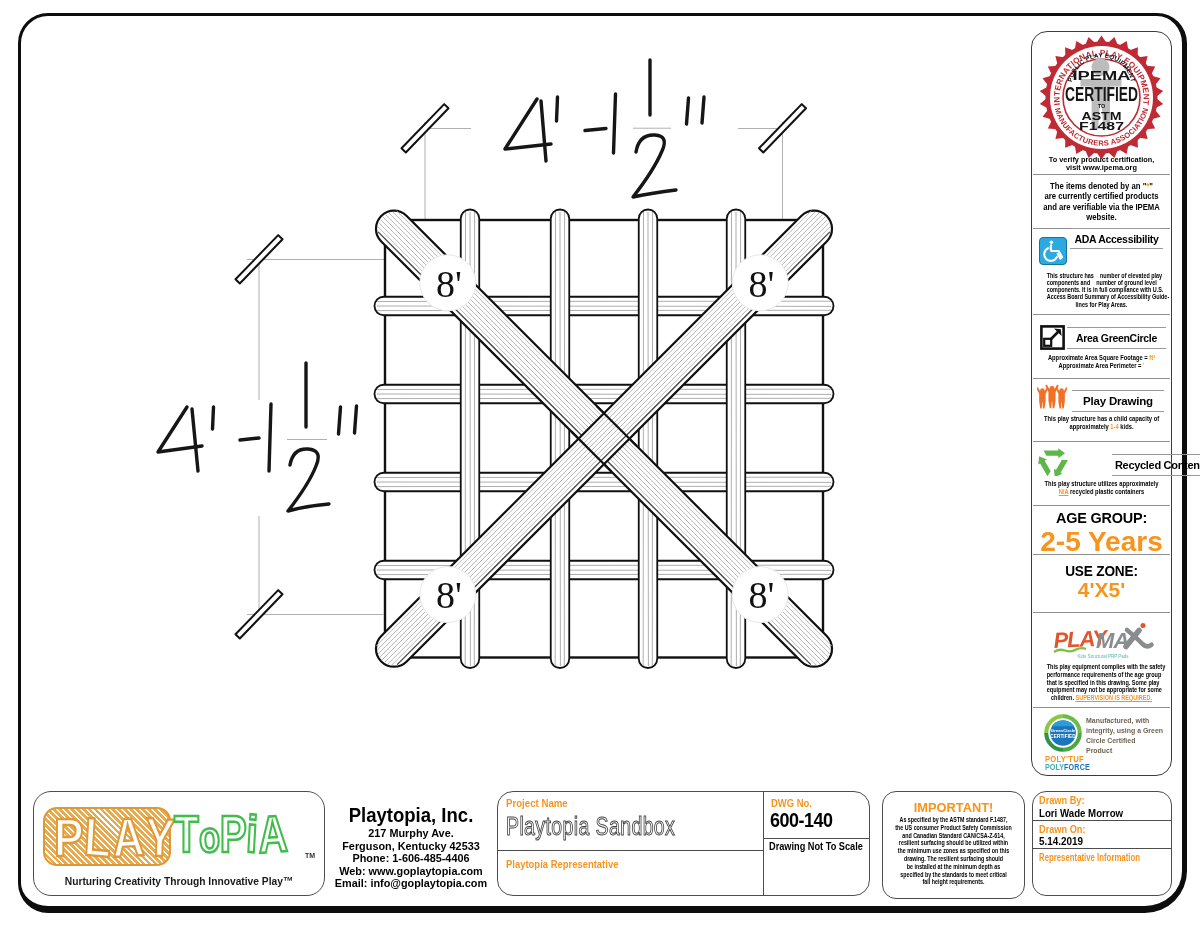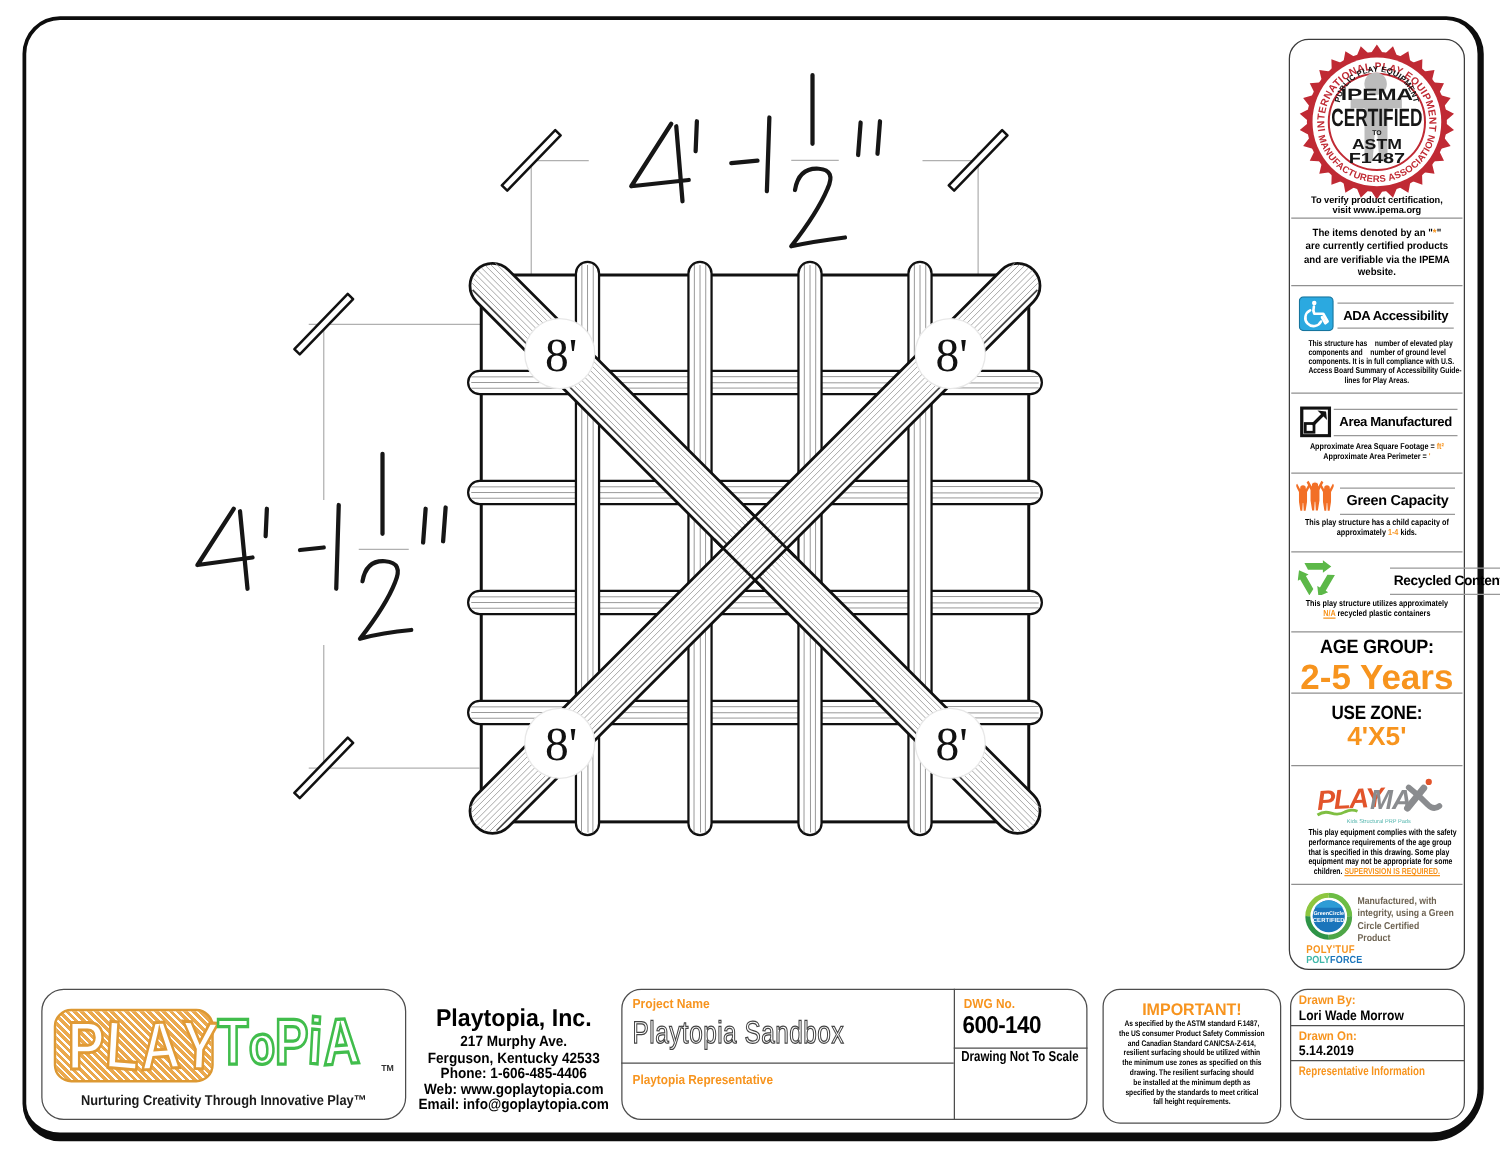--- a/index.html
+++ b/index.html
@@ -239,52 +239,52 @@
 
 <svg class="abs" style="left:1039px;top:237px;" width="28" height="28" viewBox="0 0 28 28">
   <rect x="0.5" y="0.5" width="27" height="27" rx="3.5" fill="#2BA9E0" stroke="#16759E" stroke-width="1"></rect>
   <g stroke="#fff" fill="none" stroke-width="2.1" stroke-linecap="round" stroke-linejoin="round">
     <circle cx="12.4" cy="5.3" r="1.8" fill="#fff" stroke="none"></circle>
     <path d="M 12.1,8.3 q -0.9,3.2 0.3,5.7 l 7.2,0 l 3.5,6.2 l -1.8,1.4 l -2.7,-4.8"></path>
     <path d="M 9.1,11.3 a 6.6,6.6 0 1 0 8.7,8.9"></path>
   </g>
 </svg>
 
-<div class="abs" style="left:1070px;top:242px;width:93px;height:19px;border-top:1px solid #999;border-bottom:1px solid #999;">
+<div class="abs" style="left:1070px;top:228px;width:93px;height:19px;border-top:1px solid #999;border-bottom:1px solid #999;">
     <div class="b ctr nw" style="font-size:10.5px;margin-top:4px;letter-spacing:-0.3px;color:#000;">ADA Accessibility</div>
   </div>
 
 <div class="abs b ctr fitx" style="left:1033px;top:271.5px;width:137px;font-size:6.8px;line-height:7.3px;color:#000;transform:scaleX(0.8);"><span class="nw">This structure has&nbsp;&nbsp;&nbsp;&nbsp;number of elevated play</span><br><span class="nw">components and&nbsp;&nbsp;&nbsp;&nbsp;number of ground level</span><br><span class="nw">components. It is in full compliance with U.S.</span><br><span class="nw">Access Board Summary of Accessibility Guide-</span><br><span class="nw">lines for Play Areas.</span></div>
 
 <svg class="abs" style="left:1040px;top:324.5px;" width="25" height="25" viewBox="0 0 25 25">
   <rect x="1.4" y="1.4" width="22.2" height="22.2" fill="#fff" stroke="#111" stroke-width="2.6"></rect>
   <rect x="4.2" y="13.8" width="7" height="7" fill="#fff" stroke="#111" stroke-width="2.2"></rect>
   <line x1="10" y1="15" x2="19" y2="6" stroke="#111" stroke-width="2.6"></line>
   <polygon points="20.8,4.2 21.6,11 14,3.4" fill="#111"></polygon>
 </svg>
 
 <div class="abs" style="left:1067px;top:327px;width:99px;height:19.5px;border-top:1px solid #999;border-bottom:1px solid #999;">
-    <div class="b ctr nw" style="font-size:10.5px;margin-top:4px;letter-spacing:-0.3px;color:#000;">Area Manufactured</div>
+    <div class="b ctr nw" style="font-size:10.5px;margin-top:4px;letter-spacing:-0.3px;color:#000;">Area GreenCircle</div>
   </div>
 
 <div class="abs b ctr fitx" style="left:1033px;top:354px;width:137px;font-size:6.8px;line-height:7.6px;color:#000;transform:scaleX(0.85);"><span class="nw">Approximate Area Square Footage = <span class="or">ft²</span></span><br><span class="nw">Approximate Area Perimeter = <span class="or">'</span></span></div>
 
 <svg class="abs" style="left:1037px;top:383px;" width="30" height="28" viewBox="0 0 30 28">
   <g fill="#F26F26">
     <circle stroke="#fff" stroke-width="1" cx="5.4" cy="7.545" r="2.755"></circle>
     <path d="M -0.6799999999999997,5.17 L 2.1700000000000004,10.68 L 2.1700000000000004,18.375 L 3.3100000000000005,25.5 L 4.83,25.5 L 5.21,19.325 L 5.590000000000001,19.325 L 5.970000000000001,25.5 L 7.49,25.5 L 8.63,18.375 L 8.63,10.68 L 11.48,5.17 L 10.055,4.029999999999999 L 7.87,8.02 L 2.9300000000000006,8.02 L 0.7450000000000001,4.029999999999999 Z"></path>
     <circle stroke="#fff" stroke-width="1" cx="24.6" cy="7.545" r="2.755"></circle>
     <path d="M 18.520000000000003,5.17 L 21.37,10.68 L 21.37,18.375 L 22.51,25.5 L 24.03,25.5 L 24.41,19.325 L 24.790000000000003,19.325 L 25.17,25.5 L 26.69,25.5 L 27.830000000000002,18.375 L 27.830000000000002,10.68 L 30.68,5.17 L 29.255000000000003,4.029999999999999 L 27.07,8.02 L 22.130000000000003,8.02 L 19.945,4.029999999999999 Z"></path>
     <circle stroke="#fff" stroke-width="1" cx="15" cy="5.455" r="3.045"></circle>
     <path d="M 8.28,2.83 L 11.43,8.920000000000002 L 11.43,17.425 L 12.69,25.3 L 14.37,25.3 L 14.79,18.475 L 15.21,18.475 L 15.63,25.3 L 17.310000000000002,25.3 L 18.57,17.425 L 18.57,8.920000000000002 L 21.72,2.83 L 20.145,1.5700000000000003 L 17.73,5.98 L 12.27,5.98 L 9.855,1.5700000000000003 Z"></path>
   </g>
 </svg>
 
 <div class="abs" style="left:1072px;top:390px;width:92px;height:19.5px;border-top:1px solid #999;border-bottom:1px solid #999;">
-    <div class="b ctr nw" style="font-size:11.5px;margin-top:3.5px;letter-spacing:-0.2px;color:#000;">Green Capacity</div>
+    <div class="b ctr nw" style="font-size:11.5px;margin-top:3.5px;letter-spacing:-0.2px;color:#000;">Play Drawing</div>
   </div>
 
 <div class="abs b ctr fitx" style="left:1033px;top:415px;width:137px;font-size:6.9px;line-height:7.7px;color:#000;transform:scaleX(0.84);"><span class="nw">This play structure has a child capacity of</span><br><span class="nw">approximately <span class="or">1-4</span> kids.</span></div>
 
 <svg class="abs" style="left:1038px;top:446px;" width="30" height="30" viewBox="0 0 30 30">
   <g fill="#5CB848" transform="translate(15,16.2) scale(1.18)">
     <path d="M -8,-10 L 4.5,-10 L 4.5,-11.9 L 10.2,-7.6 L 4.5,-3.4 L 4.5,-5.5 L -5.6,-5.5 Z"></path>
     <path d="M -8,-10 L 4.5,-10 L 4.5,-11.9 L 10.2,-7.6 L 4.5,-3.4 L 4.5,-5.5 L -5.6,-5.5 Z" transform="rotate(120)"></path>
     <path d="M -8,-10 L 4.5,-10 L 4.5,-11.9 L 10.2,-7.6 L 4.5,-3.4 L 4.5,-5.5 L -5.6,-5.5 Z" transform="rotate(240)"></path>
   </g>

